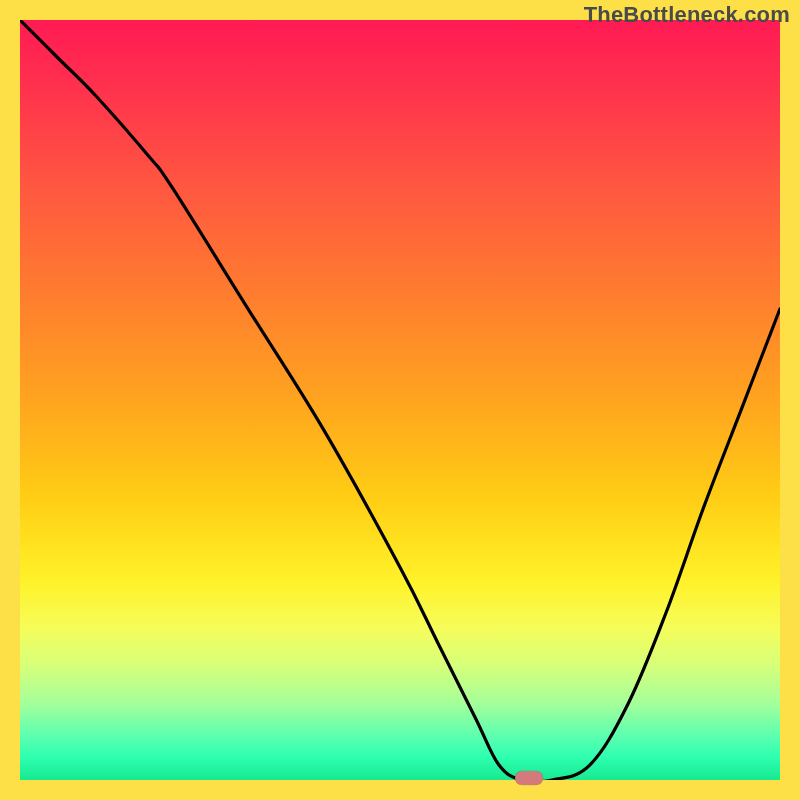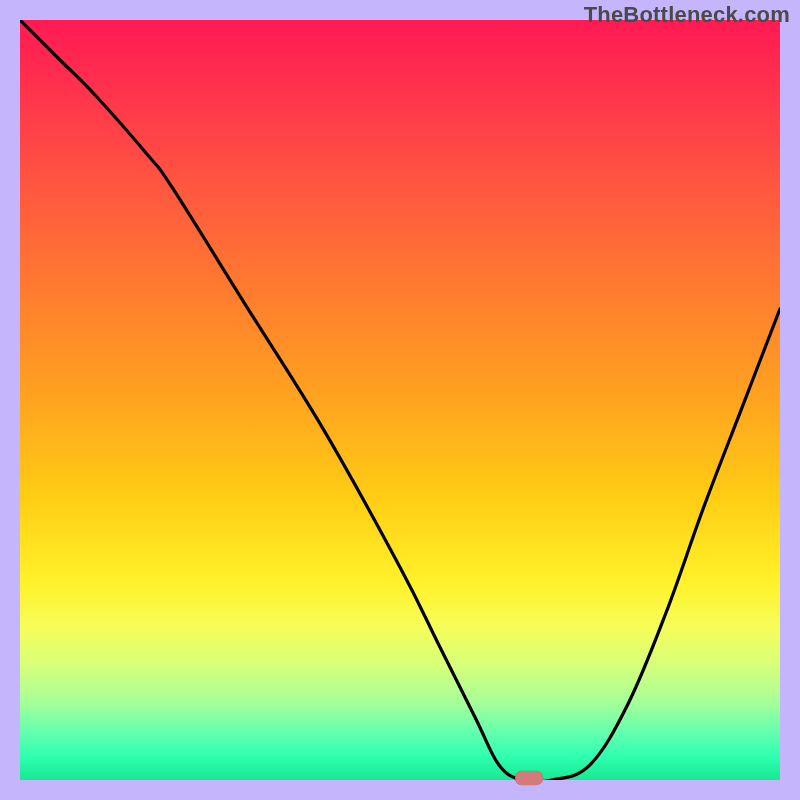--- a/index.html
+++ b/index.html
@@ -8,21 +8,21 @@
     width: 800px;
     height: 800px;
     background: #000;
     overflow: hidden;
     font-family: Arial, Helvetica, sans-serif;
   }
   .frame {
     position: relative;
     width: 800px;
     height: 800px;
-    background: #c4b5fd;
+    background: #fde047;
   }
   .watermark {
     position: absolute;
     top: 2px;
     right: 10px;
     color: #4a4a4a;
     font-size: 22px;
     font-weight: 600;
     letter-spacing: 0.2px;
     z-index: 5;

